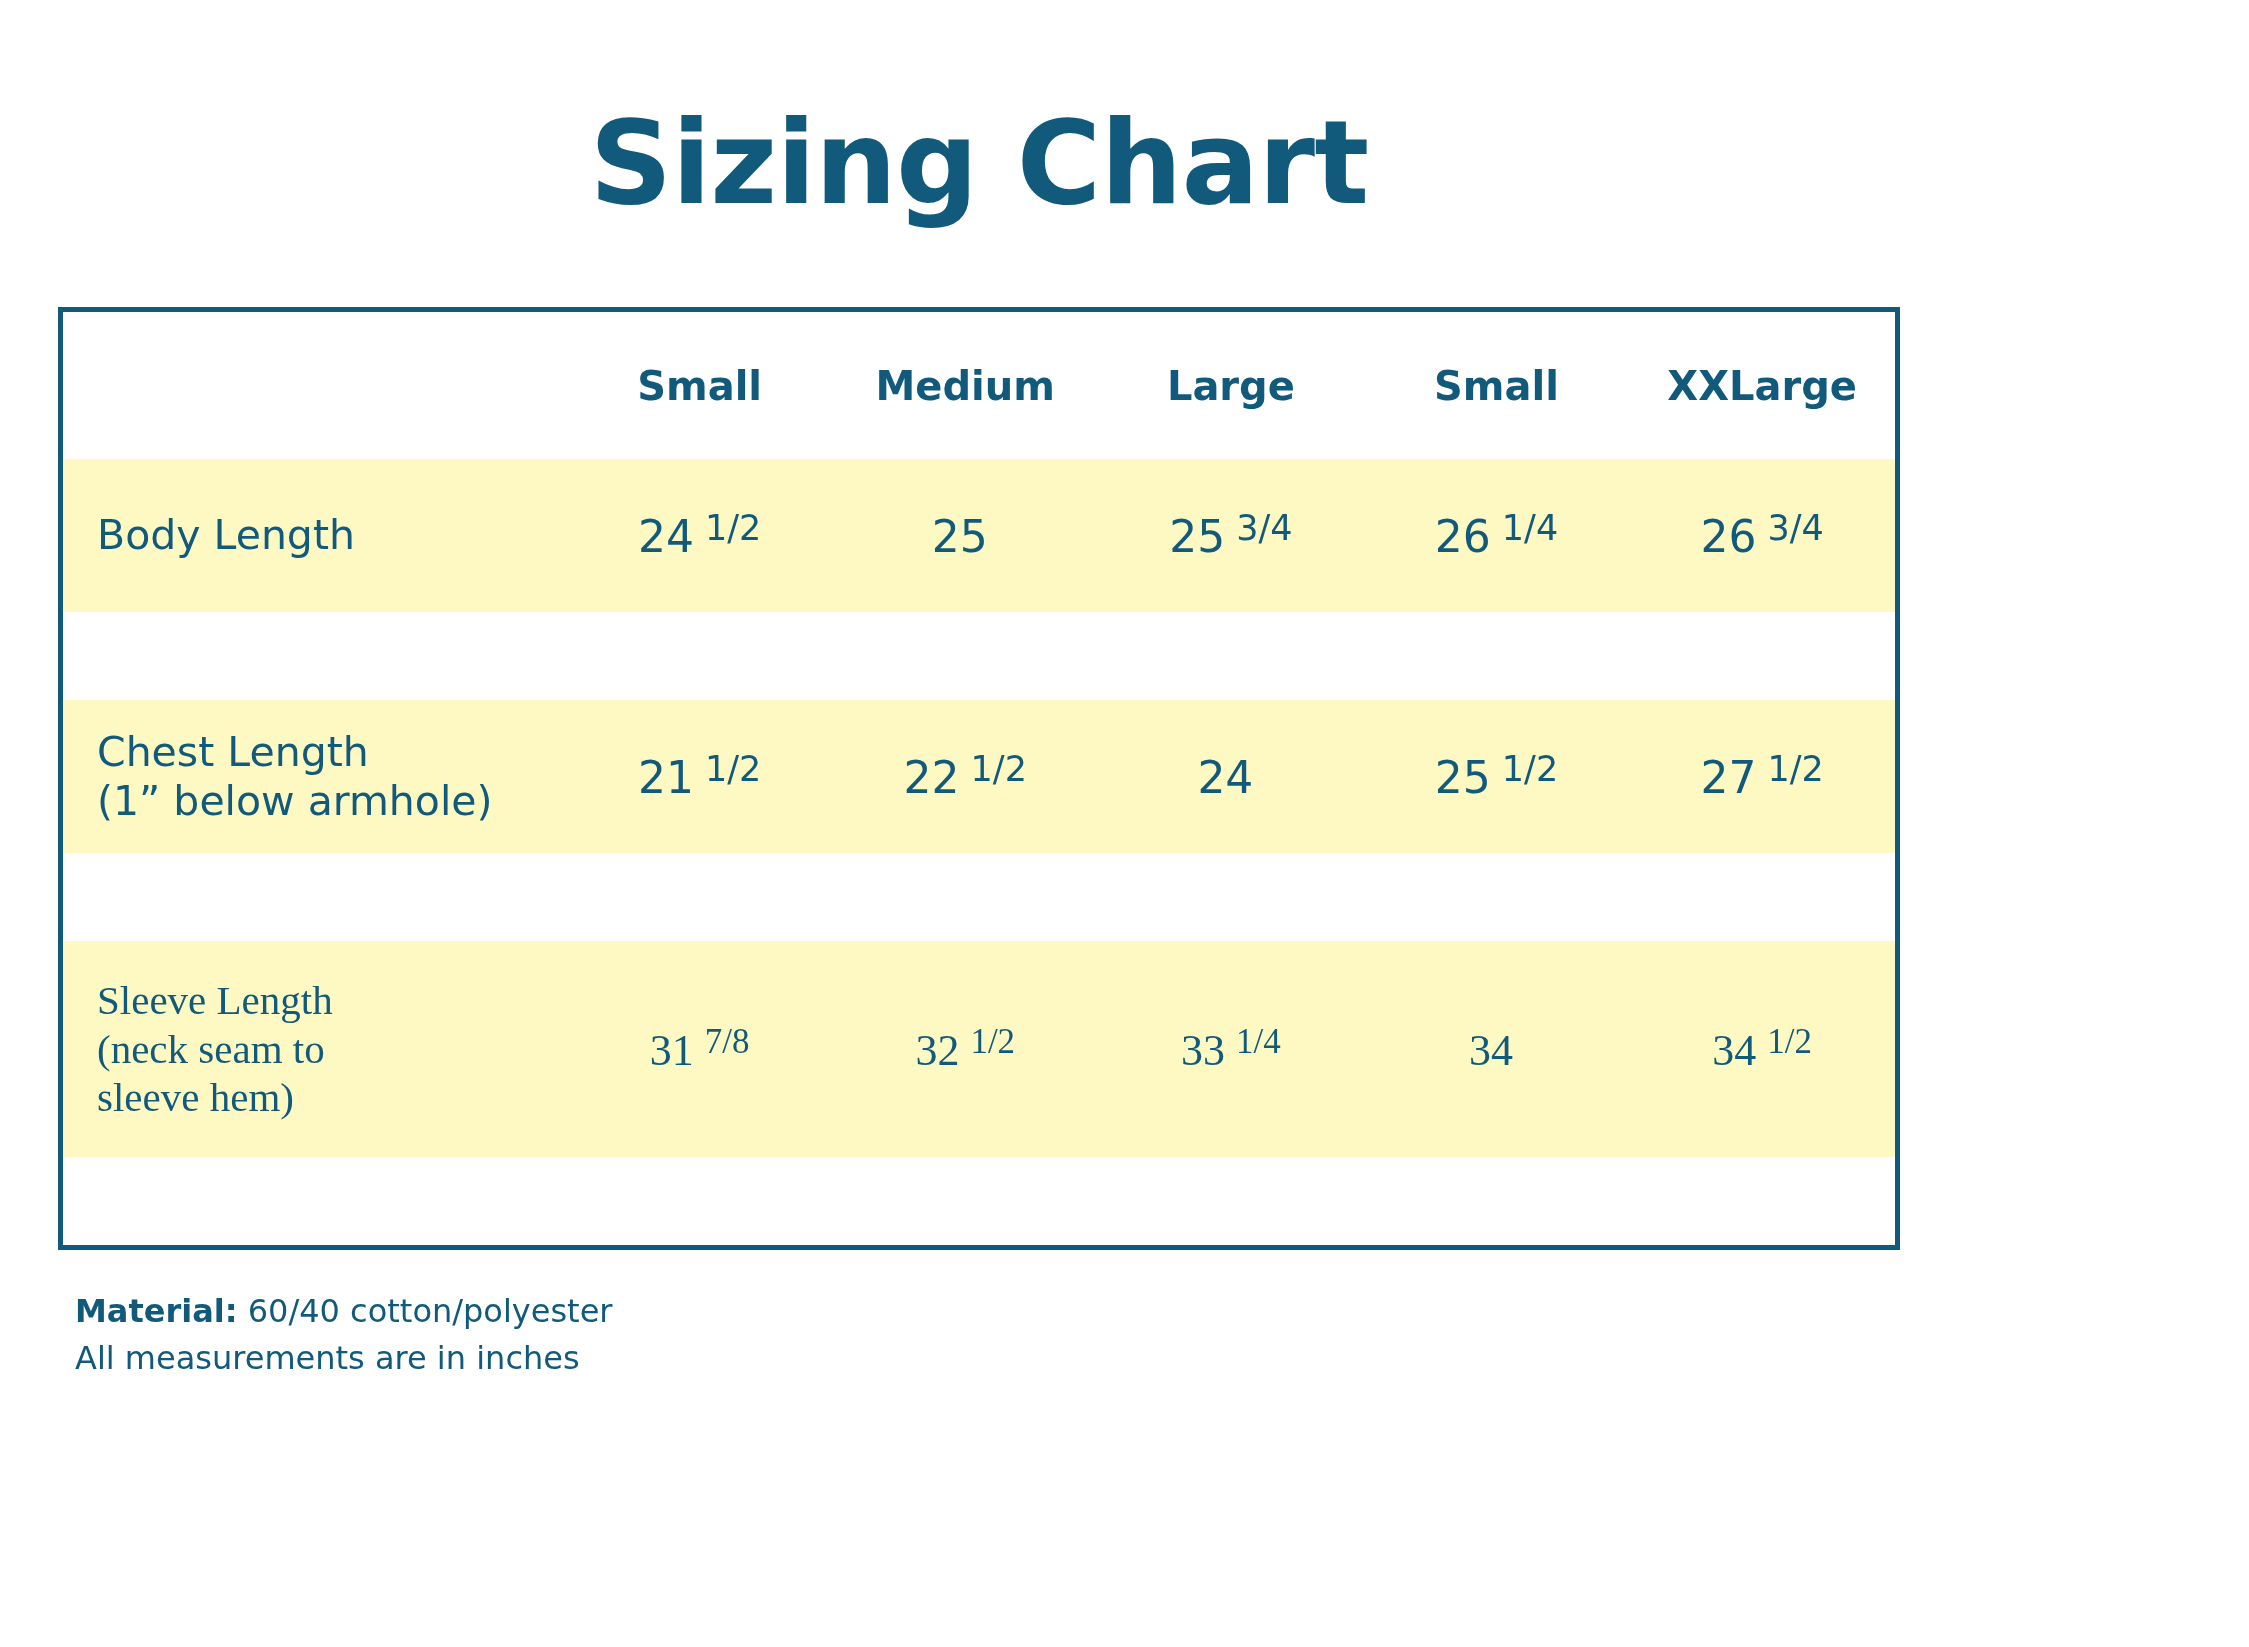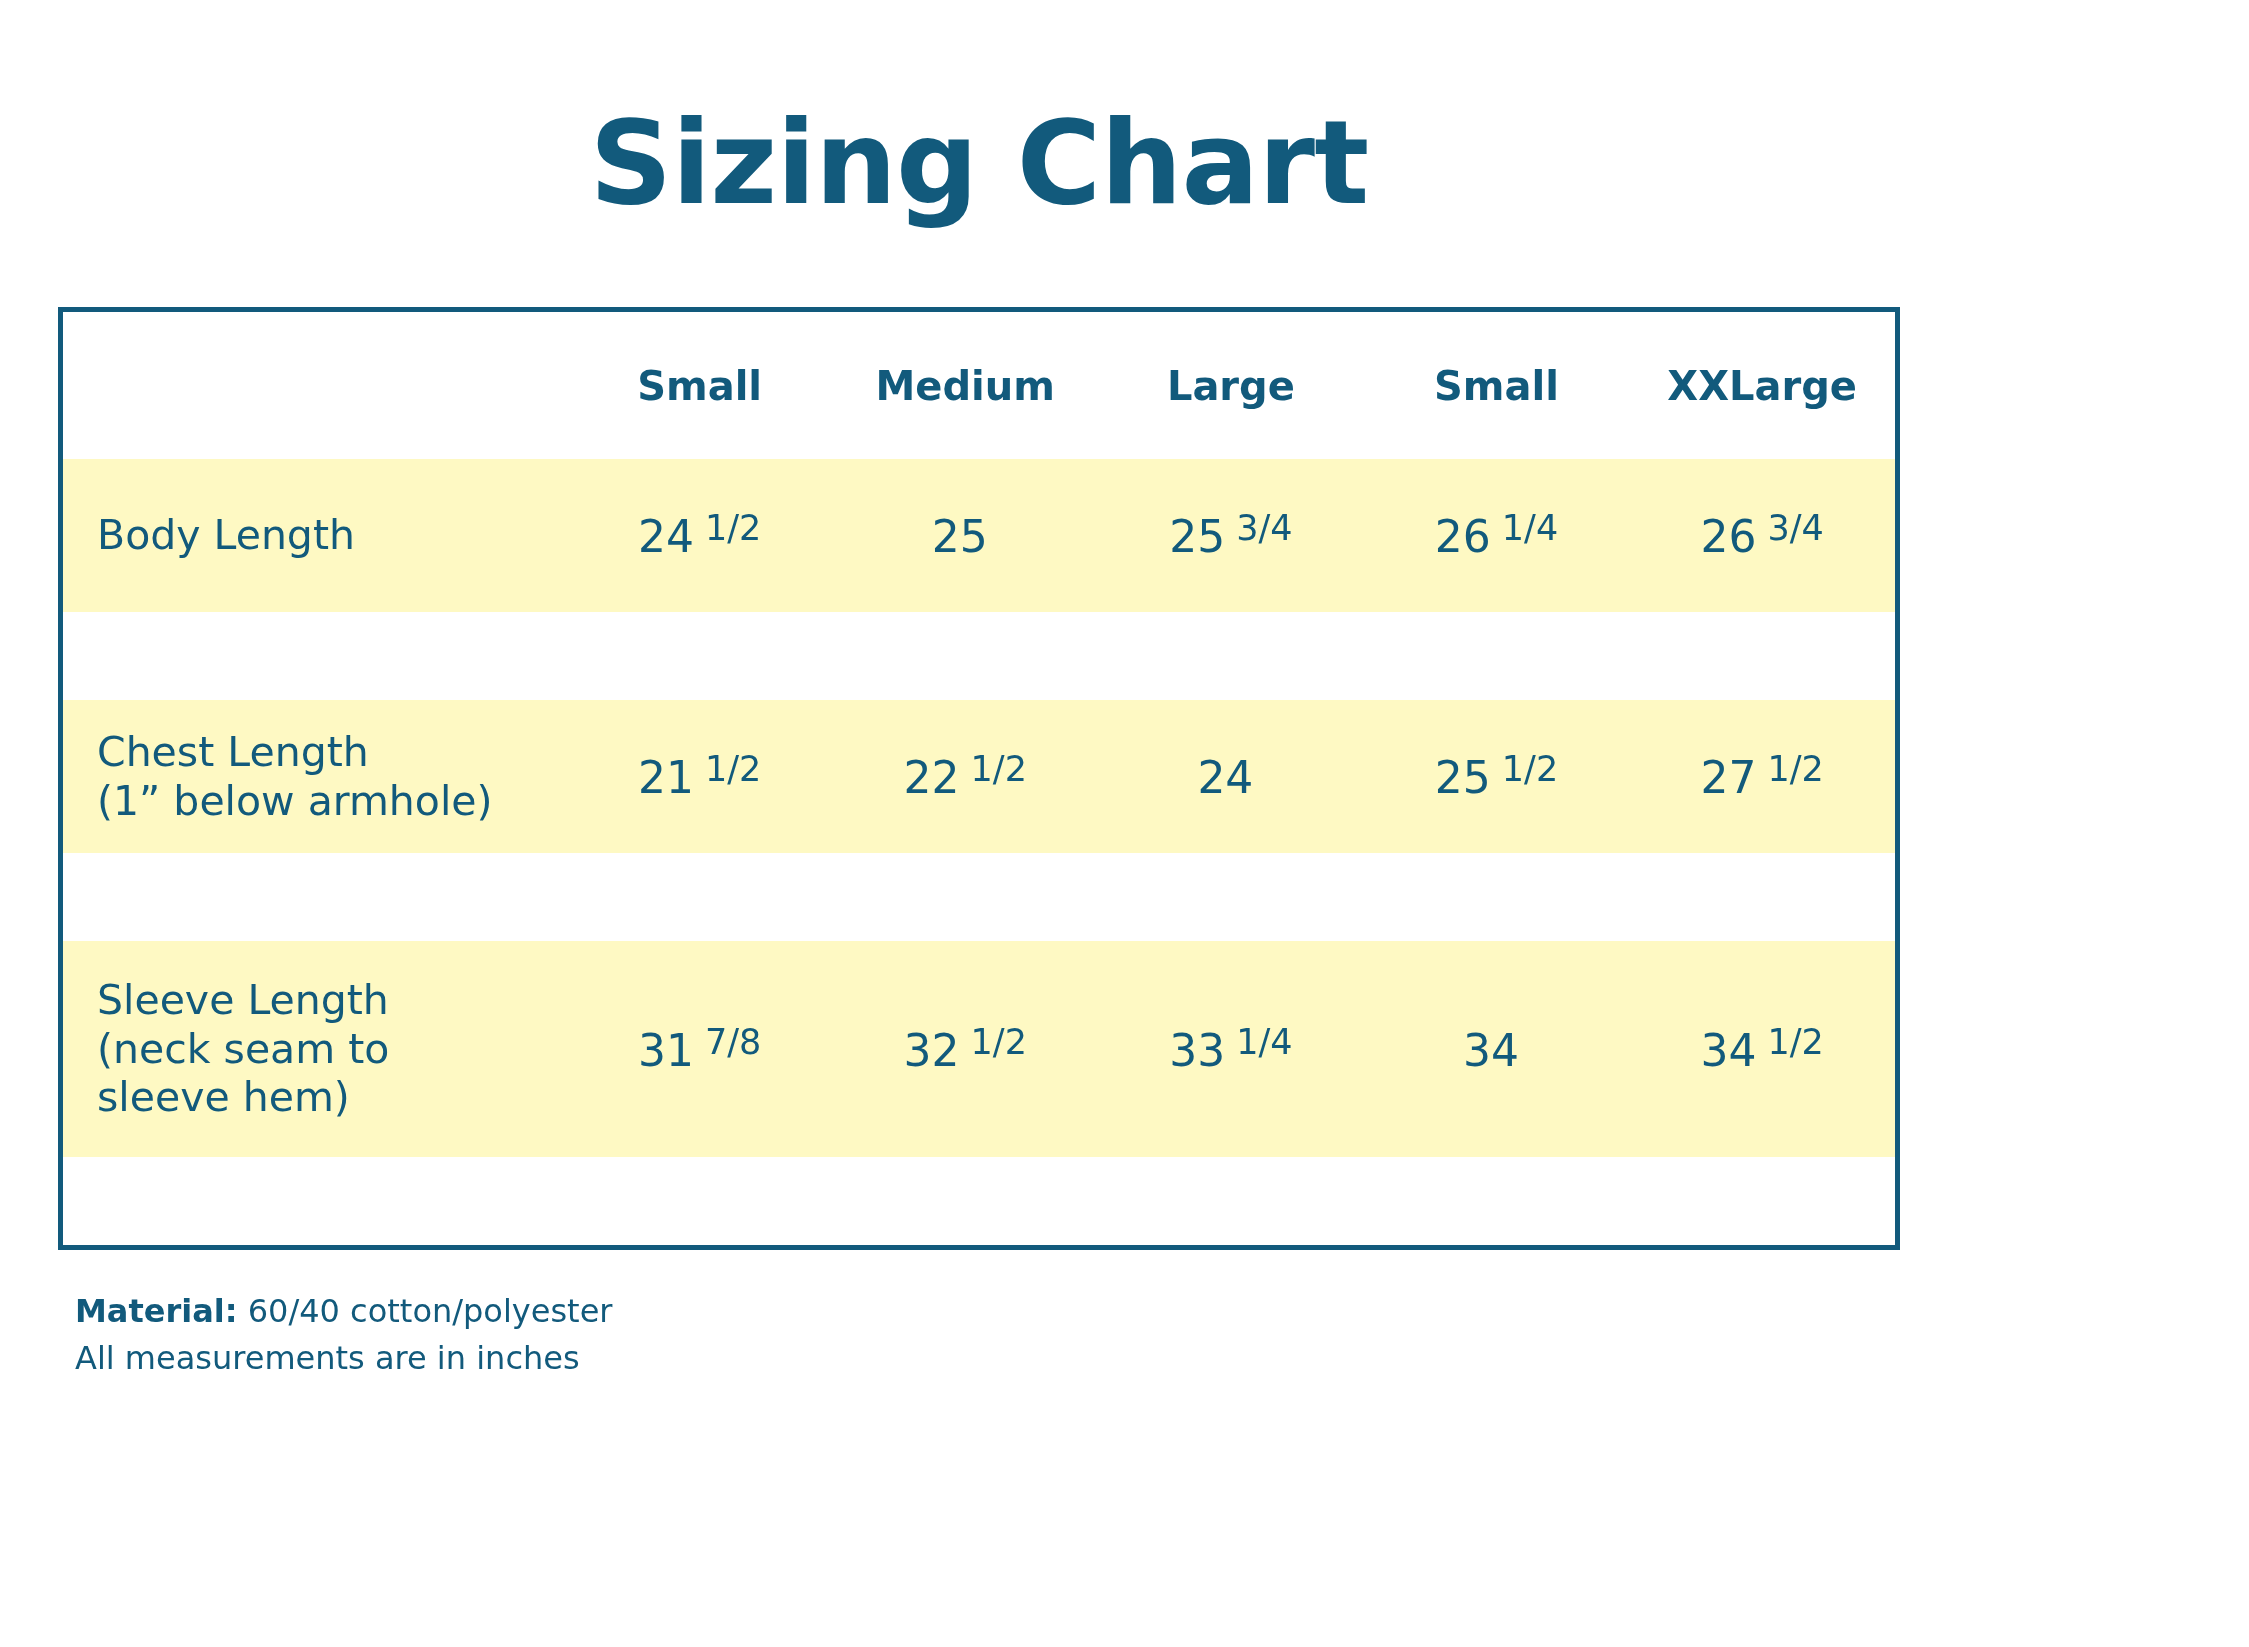--- a/index.html
+++ b/index.html
@@ -59,21 +59,21 @@
   tr.data-row td {
     background: #fef9c3;
     vertical-align: middle;
   }
   tr.spacer-row td {
     background: #ffffff;
     height: 86px;
   }
   tr.data-row.r1 td { height: 151px; }
   tr.data-row.r2 td { height: 151px; }
-  tr.data-row.r3 td { height: 214px; }
+  tr.data-row.r3 td { height: 214px; font-family: Liberation Serif, serif; }
 
   .row-label {
     font-size: 41px;
     font-weight: 400;
     color: #125a7c;
     padding-left: 34px;
     line-height: 1.18;
   }
   .cell-val {
     text-align: center;

